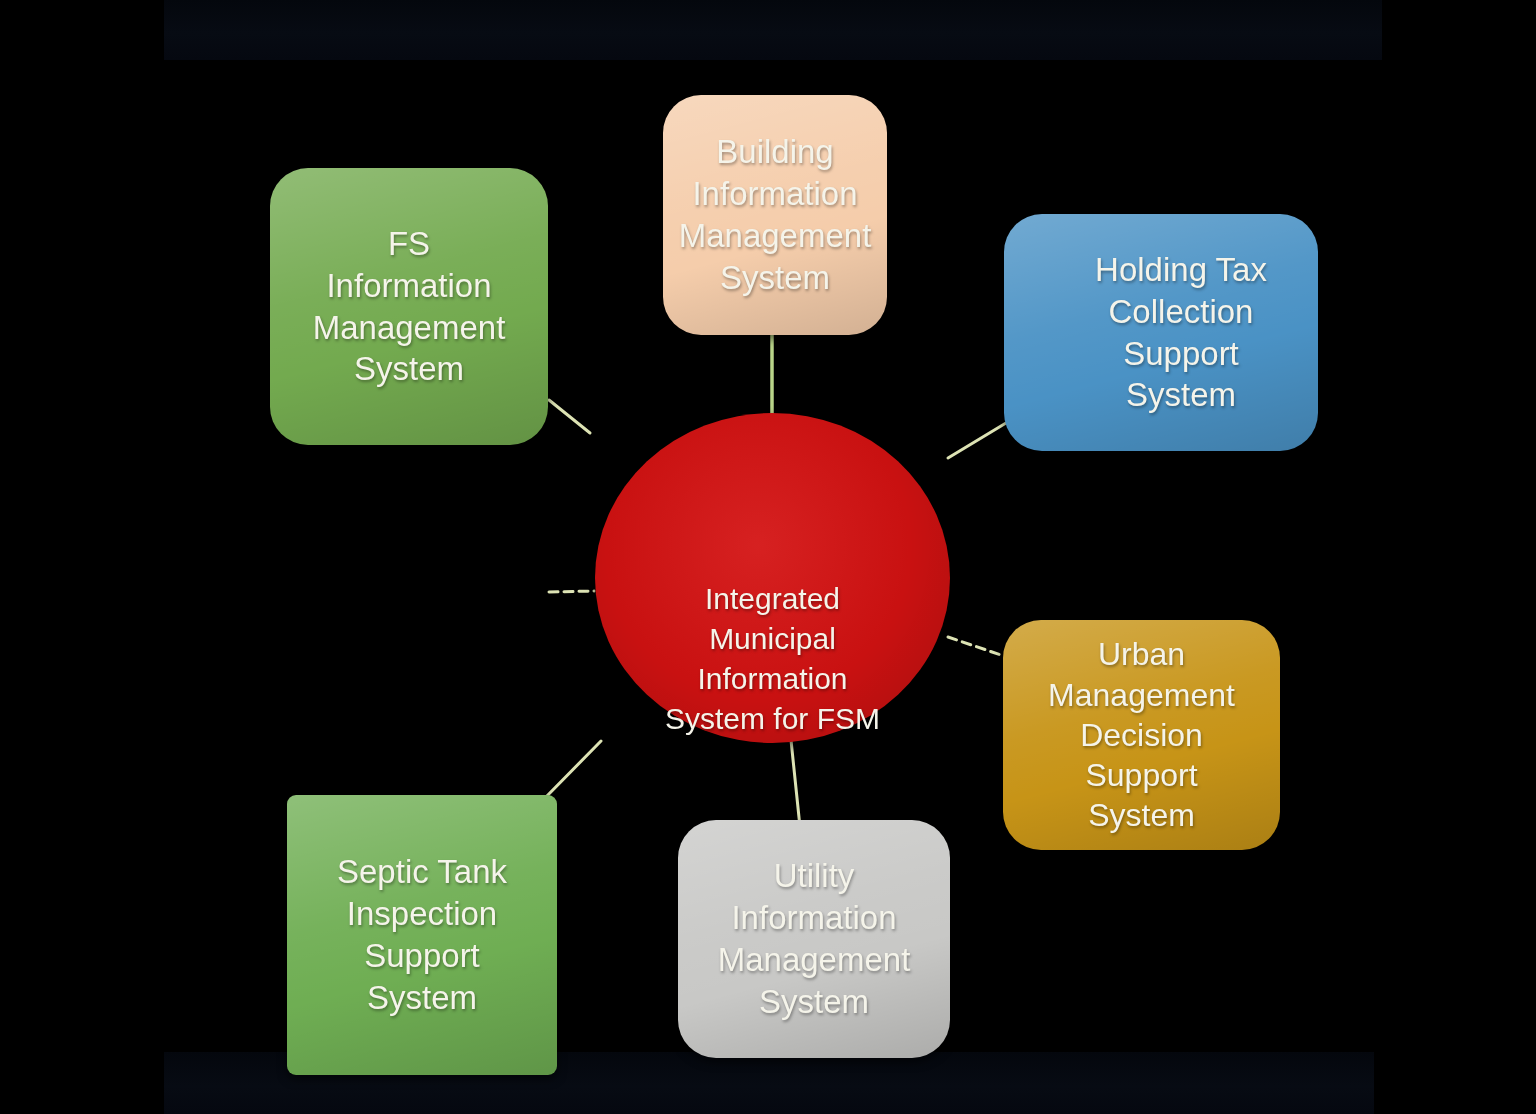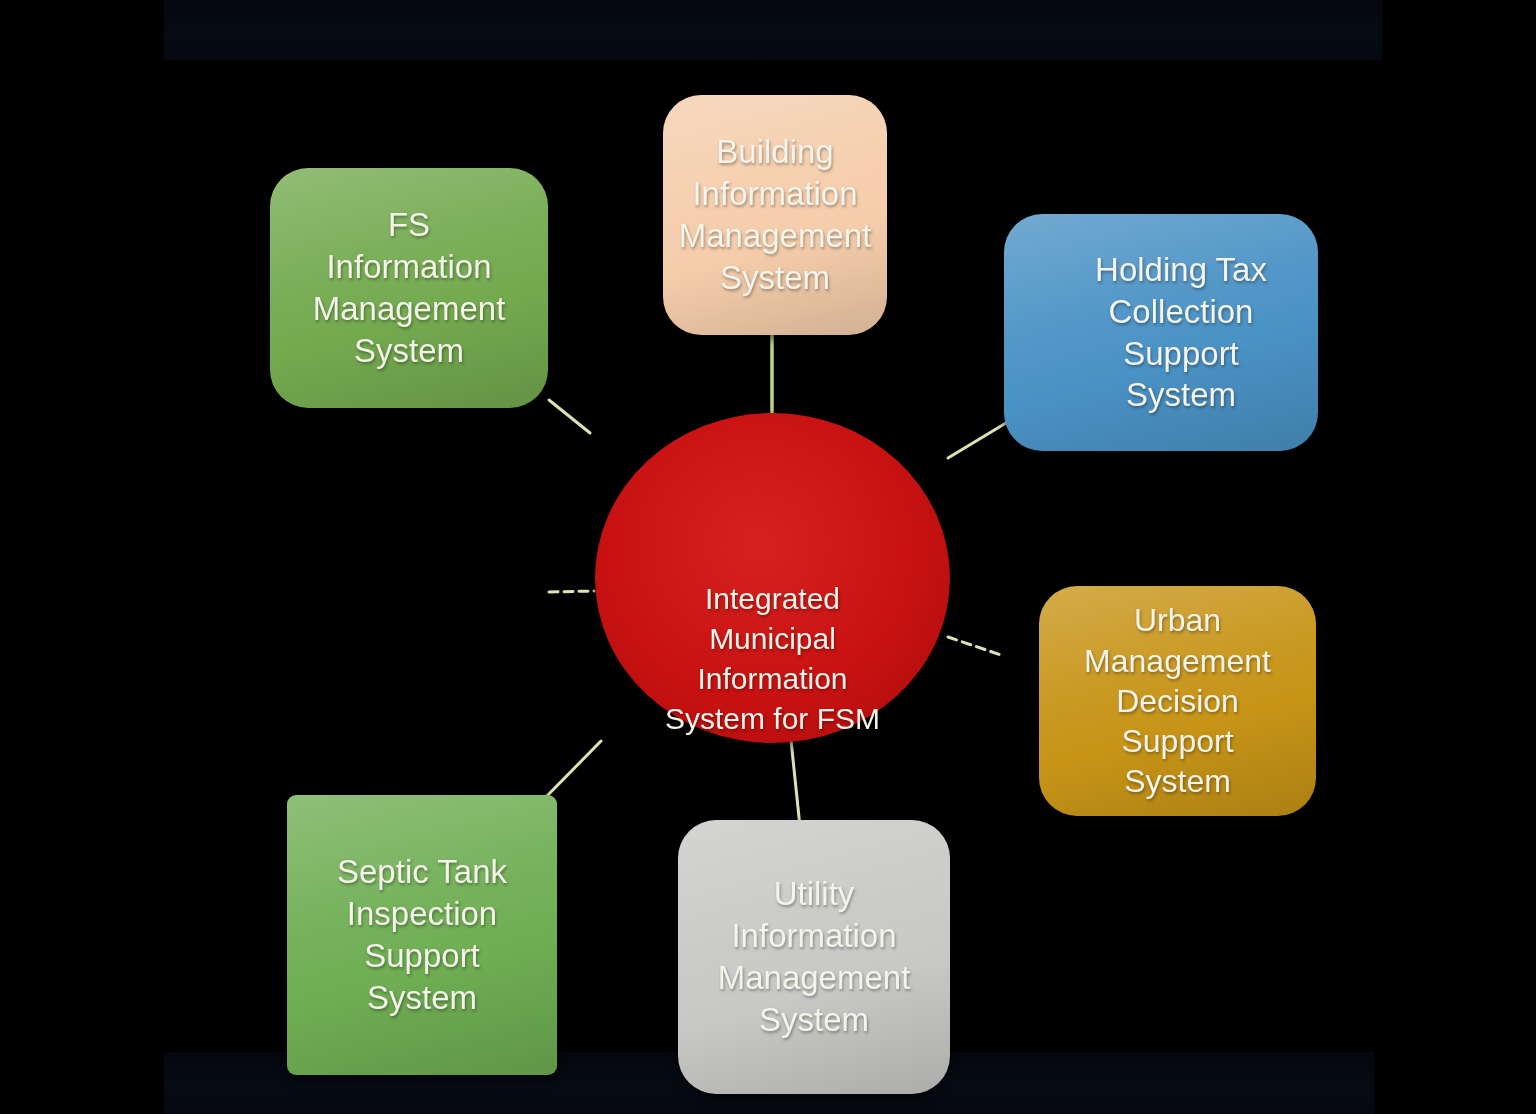--- a/index.html
+++ b/index.html
@@ -63,27 +63,27 @@
         rgba(255,80,80,0.25) 0%,
         rgba(255,255,255,0.00) 55%,
         rgba(0,0,0,0.18) 100%);
     align-items: flex-end;
   }
   .node.center-circle .label {
     font-size: 30px;
     line-height: 1.33;
   }
 
-  .node.fs       { left: 270px;  top: 168px; width: 278px; height: 240px; }
+  .node.fs       { left: 270px;  top: 168px; width: 278px; height: 277px; }
   .node.building { left: 663px;  top: 95px;  width: 224px; height: 240px; }
   .node.holding  { left: 1004px; top: 214px; width: 274px; height: 237px; }
   .node.fsm      { left: 268px;  top: 489px; width: 277px; height: 231px; }
-  .node.urban    { left: 1003px; top: 586px; width: 277px; height: 230px; margin-left: 36px; }
+  .node.urban    { left: 1003px; top: 620px; width: 277px; height: 230px; }
   .node.septic   { left: 287px;  top: 795px; width: 270px; height: 280px; border-radius: 9px; }
-  .node.utility  { left: 678px;  top: 820px; width: 272px; height: 274px; }
+  .node.utility  { left: 678px;  top: 820px; width: 272px; height: 238px; }
   .node.urban .label { font-size: 32px; line-height: 1.26; }
 </style>
 </head>
 <body>
 
 <div class="stage">
 
   <div class="strip top"></div>
   <div class="strip bottom"></div>
 

